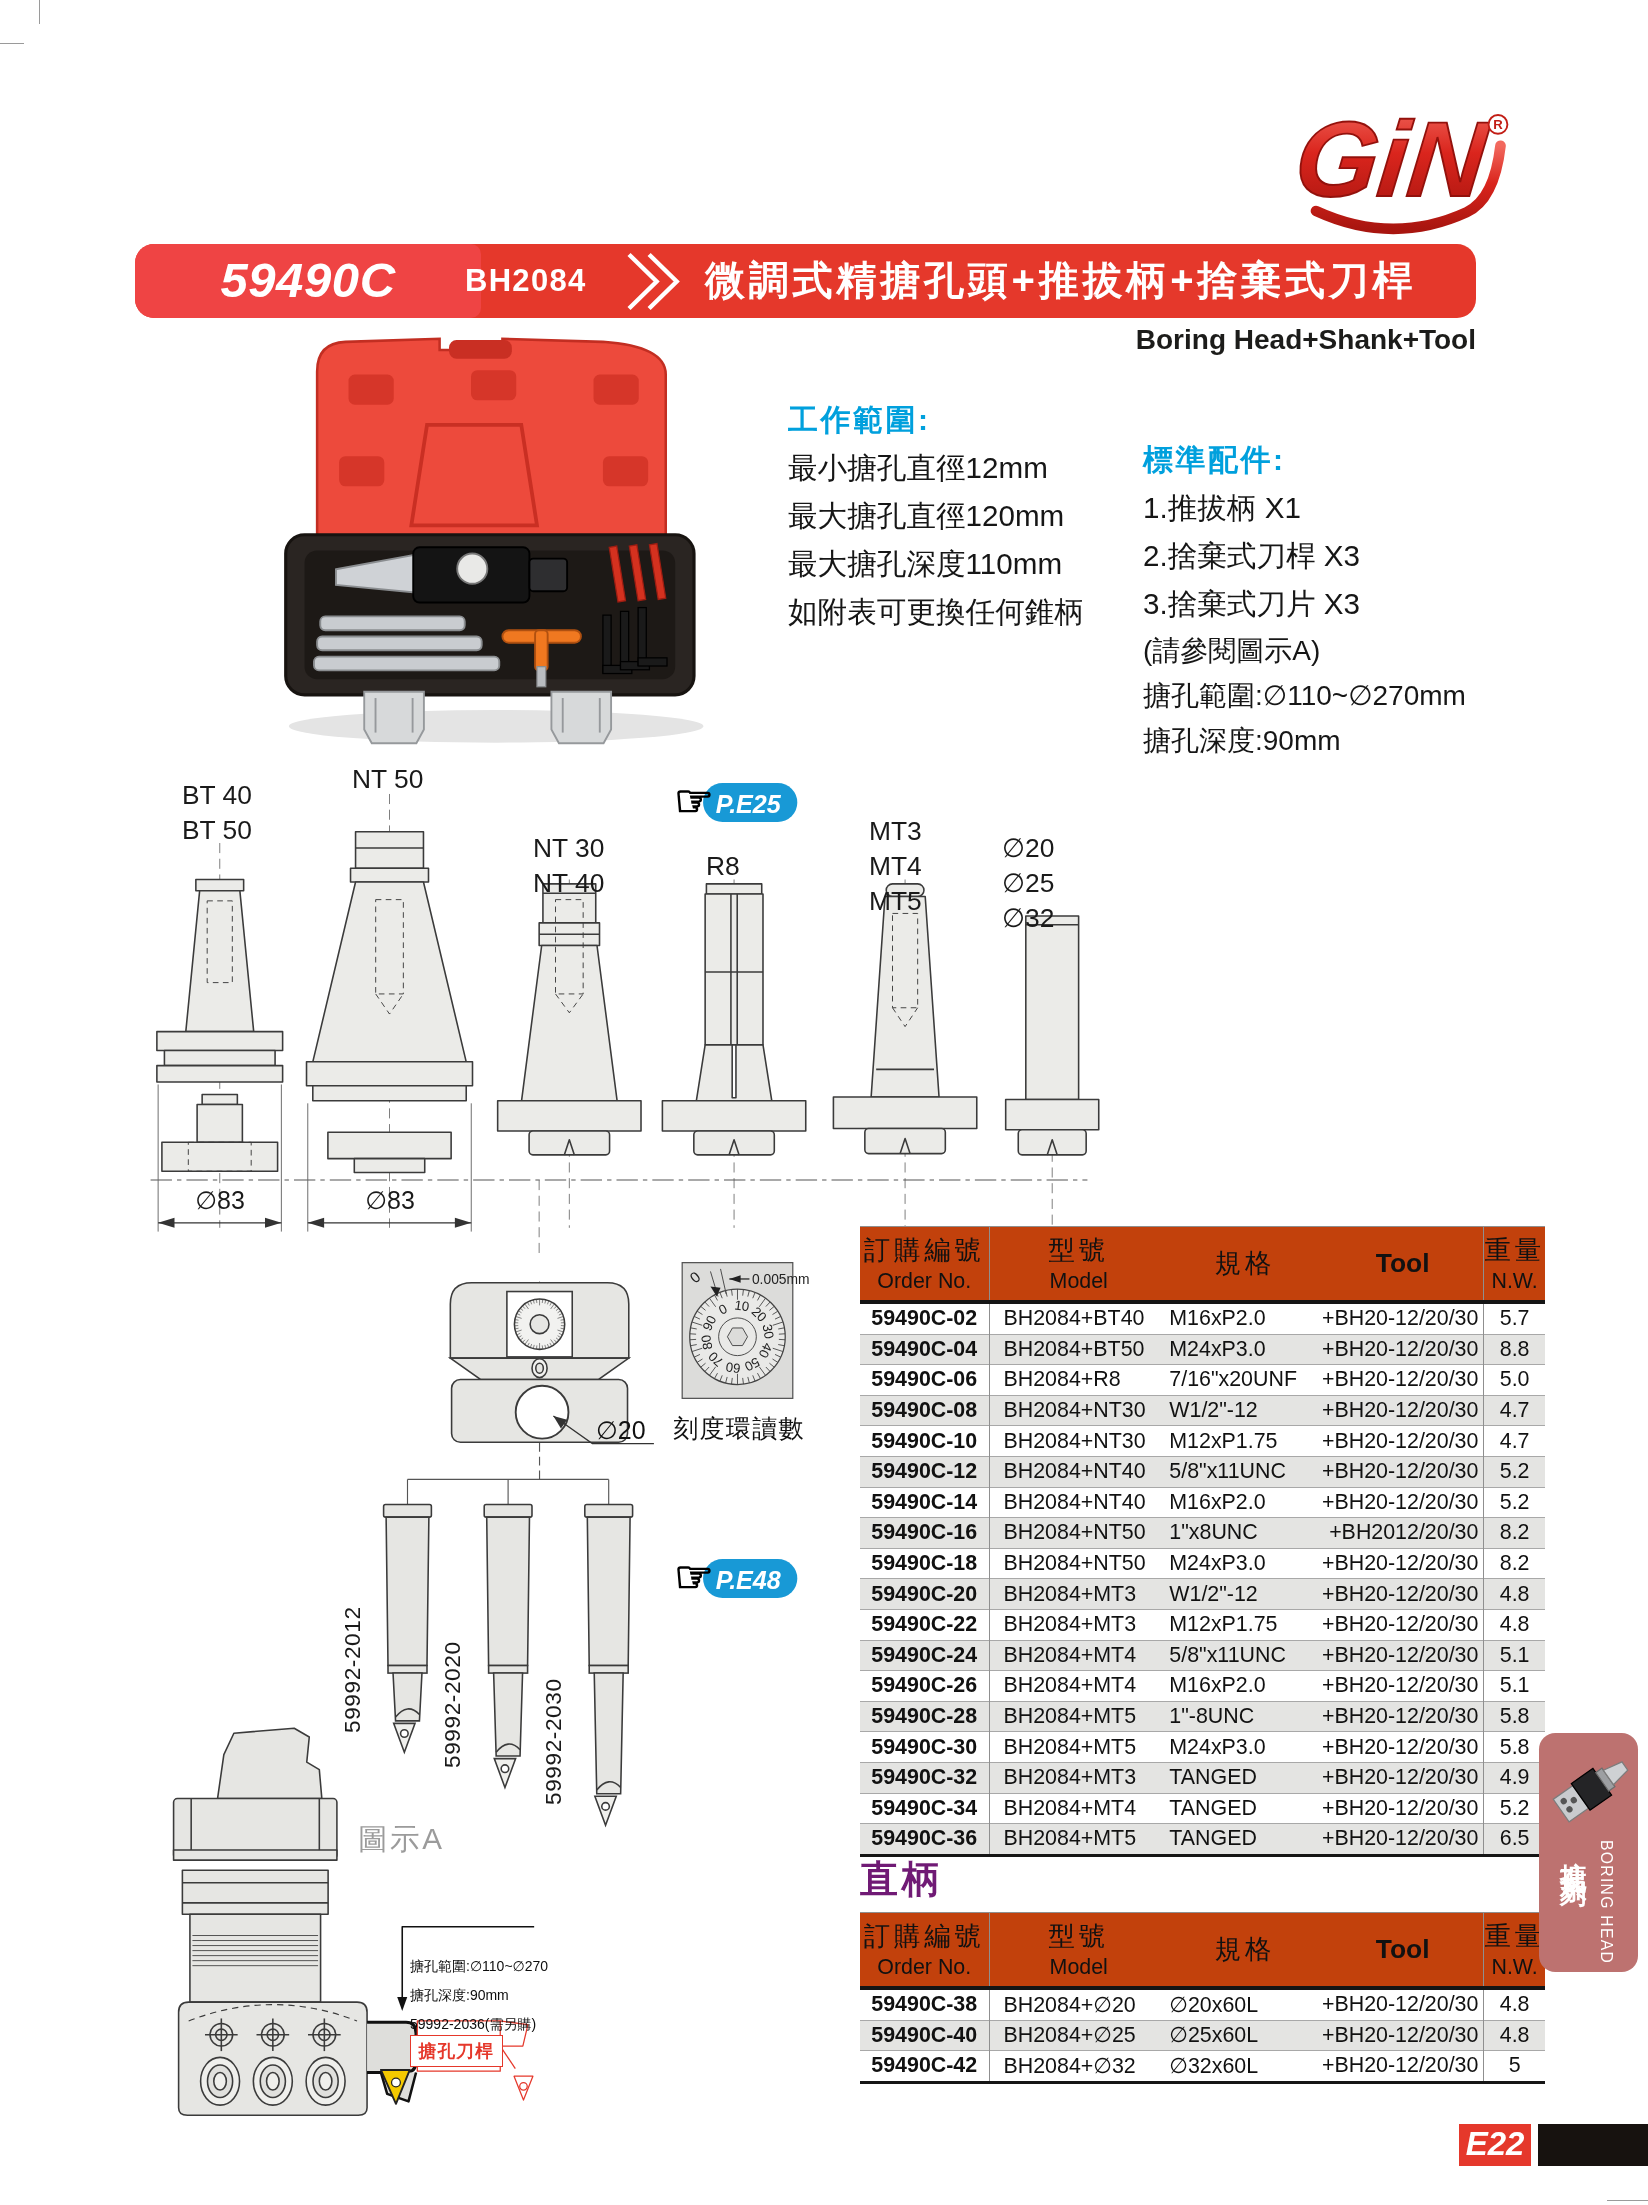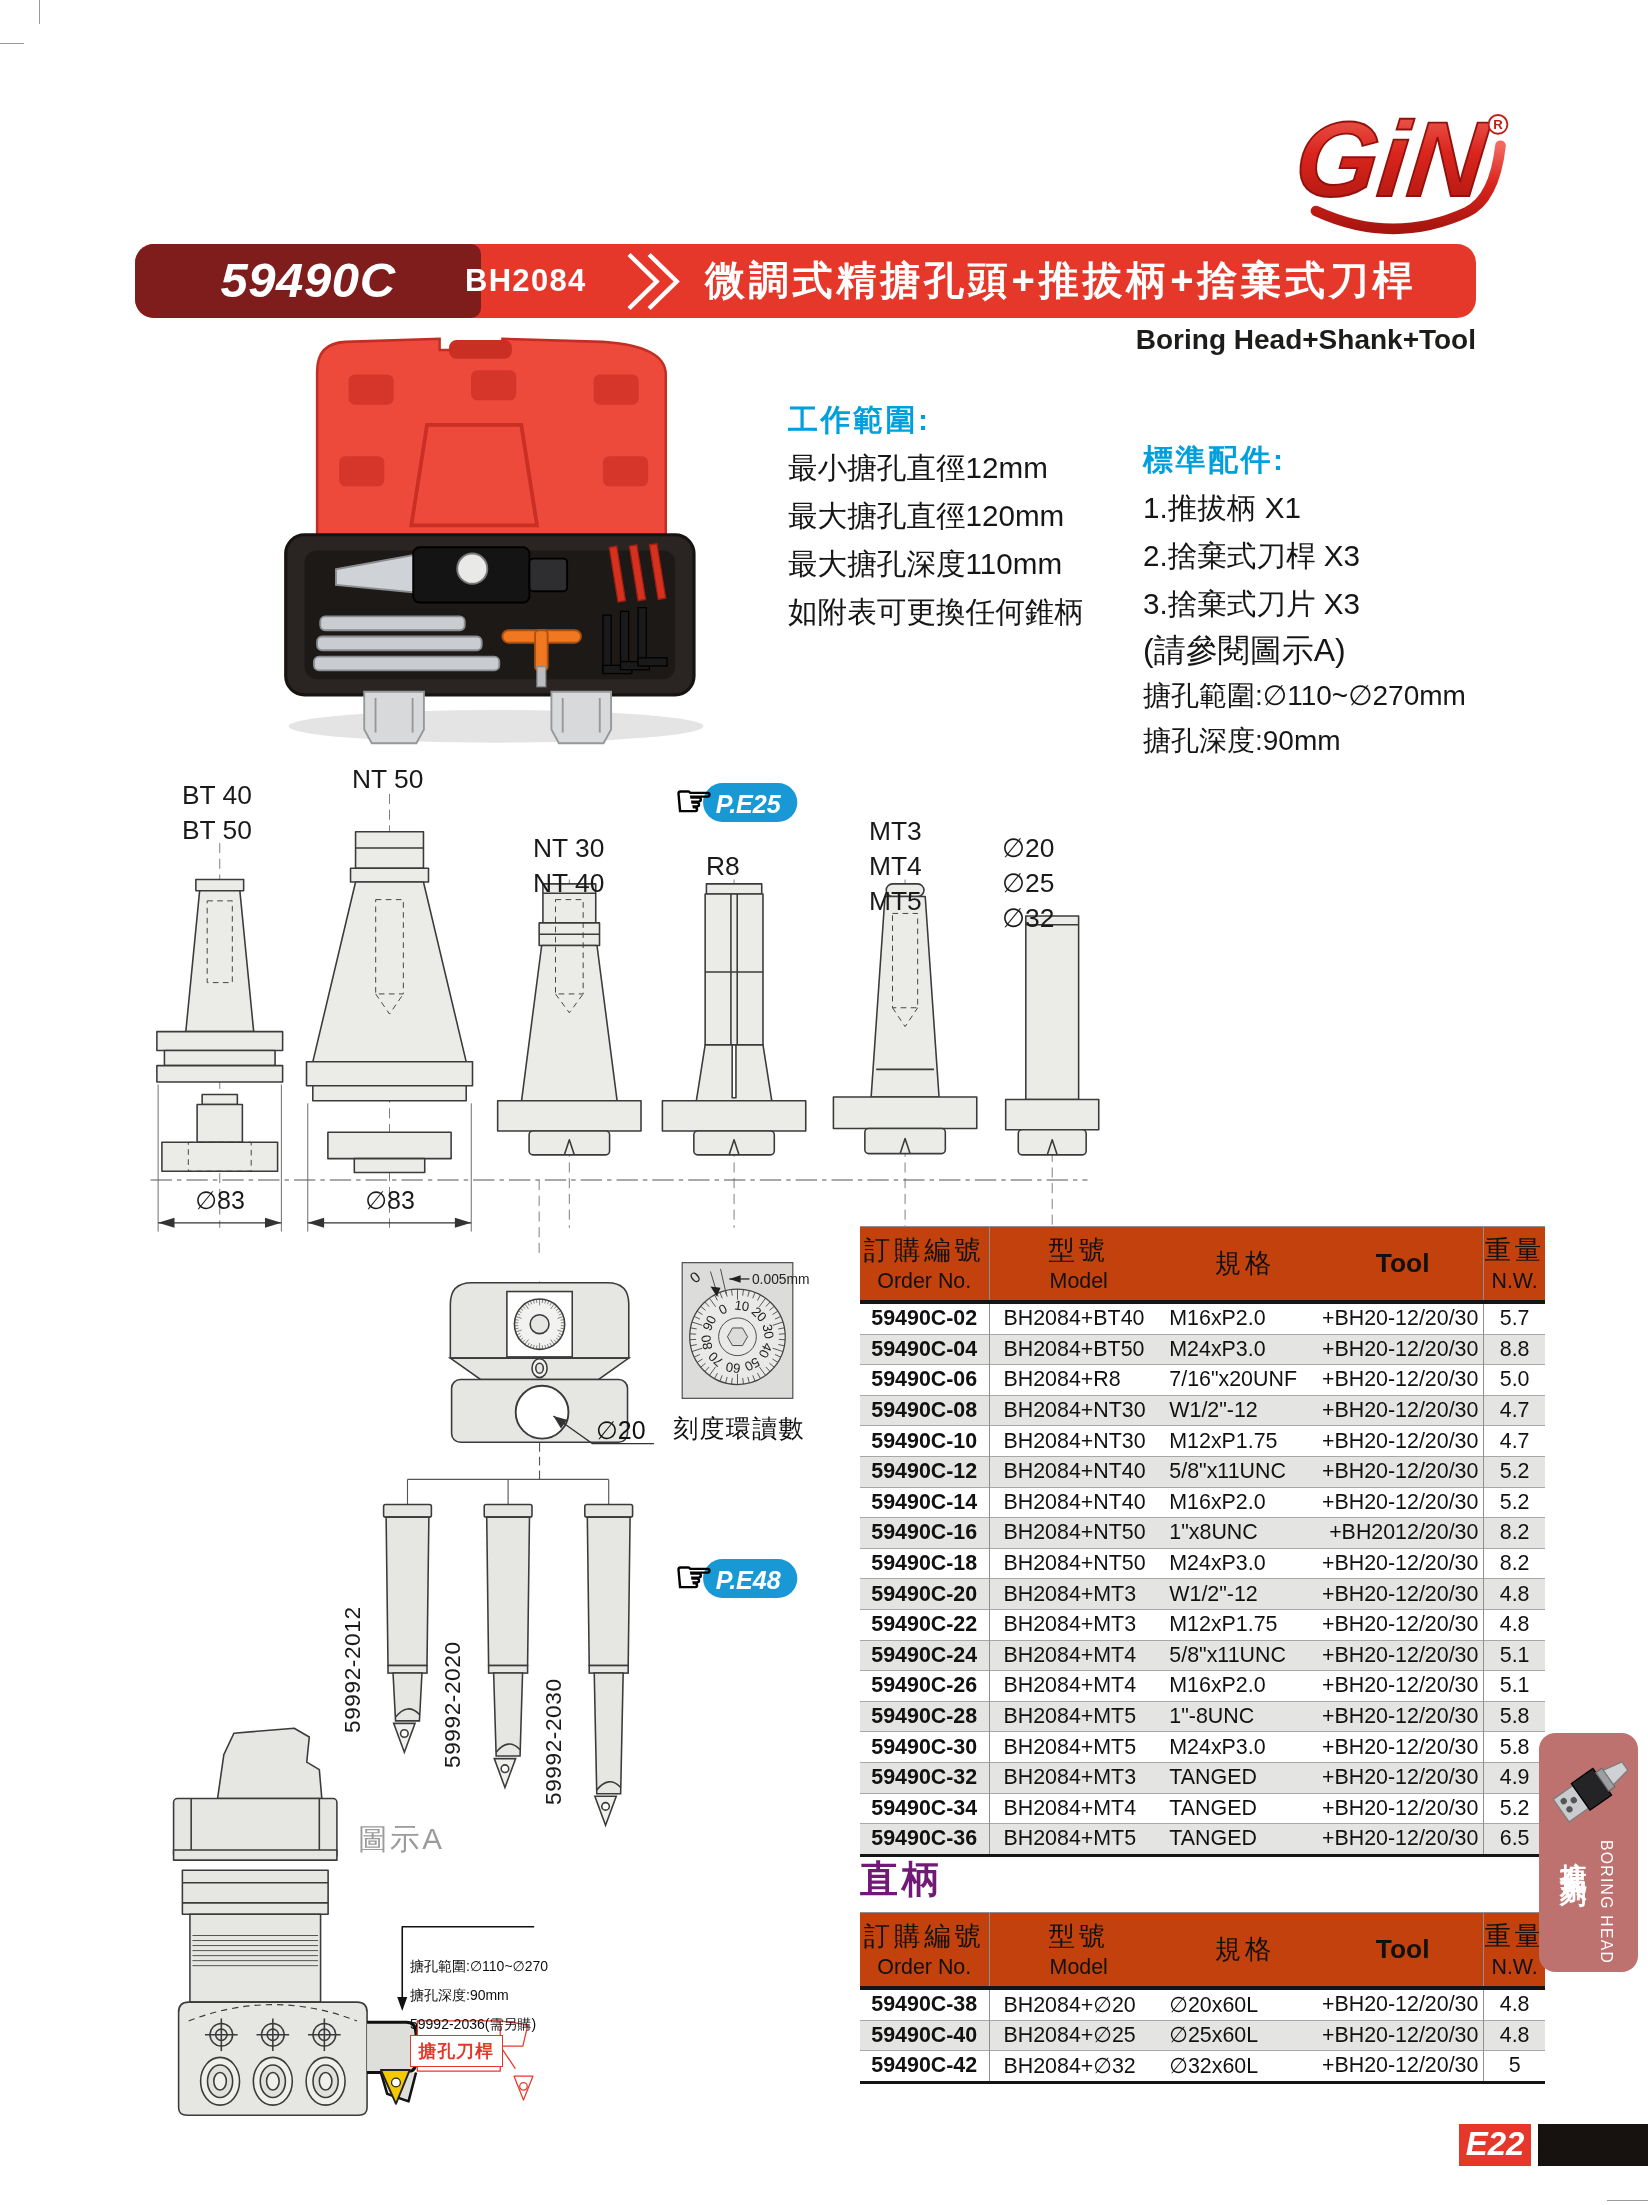--- a/index.html
+++ b/index.html
@@ -4,21 +4,21 @@
 <style>
   html,body{margin:0;padding:0;background:#888;}
   #page{position:relative;width:1648px;height:2205px;background:#ffffff;overflow:hidden;
         font-family:"Liberation Sans",sans-serif;color:#111;}
   .abs{position:absolute;}
   svg text{font-family:"Liberation Sans",sans-serif;}
 
   
   #hdr{left:135px;top:244px;width:1341px;height:74px;}
   .hdr-red{position:absolute;left:0;top:0;right:0;bottom:0;background:#e5382b;border-radius:19px;}
-  .hdr-black{position:absolute;left:0;top:0;width:346px;height:74px;background:#7f1d1d;
+  .hdr-black{position:absolute;left:0;top:0;width:346px;height:74px;background:#ef4444;
              border-radius:19px 10px 10px 19px;text-align:center;}
   .hdr-black span{color:#fff;font-style:italic;font-weight:bold;font-size:49px;line-height:72px;letter-spacing:0.6px;}
   .hdr-model{position:absolute;left:330px;top:0;height:74px;line-height:73px;color:#fff;
              font-weight:bold;font-size:31px;letter-spacing:1.3px;}
   .hdr-title{position:absolute;left:570px;top:0;height:52px;line-height:72px;color:#fff;
              font-weight:bold;font-size:40px;letter-spacing:3.8px;white-space:nowrap;}
   #subtitle{left:1044px;top:324px;width:432px;text-align:right;font-size:28px;font-weight:bold;color:#1c1c1a;}
 
   
   .spec-col{line-height:48px;font-size:29.6px;color:#161616;white-space:nowrap;}
@@ -177,21 +177,21 @@
     <div>最小搪孔直徑12mm</div>
     <div>最大搪孔直徑120mm</div>
     <div>最大搪孔深度110mm</div>
     <div>如附表可更換任何錐柄</div>
   </div>
   <div class="abs spec-col" style="left:1143px;top:396px;margin-top:40px;">
     <div class="spec-head cyan">標準配件:</div>
     <div>1.推拔柄 X1</div>
     <div>2.捨棄式刀桿 X3</div>
     <div>3.捨棄式刀片 X3</div>
-    <div style="font-size:32px;line-height:45px;">(請參閱圖示A)</div>
+    <div style="font-size:28px;line-height:45px;">(請參閱圖示A)</div>
     <div style="font-size:28px;line-height:45px;">搪孔範圍:∅110~∅270mm</div>
     <div style="font-size:28px;line-height:45px;">搪孔深度:90mm</div>
   </div>
 
   <svg class="abs" style="left:94px;top:758px;" width="1006" height="497" viewBox="150 1205 1600 790">
     <g fill="#ebebe8" stroke="#3b3b3b" stroke-width="2.5" stroke-linejoin="round">
 
       <g fill="none" stroke="#777" stroke-width="1.5" stroke-dasharray="16 9">
         <line x1="350" y1="1340" x2="350" y2="1952"></line>
         <line x1="620" y1="1262" x2="620" y2="1952"></line>

